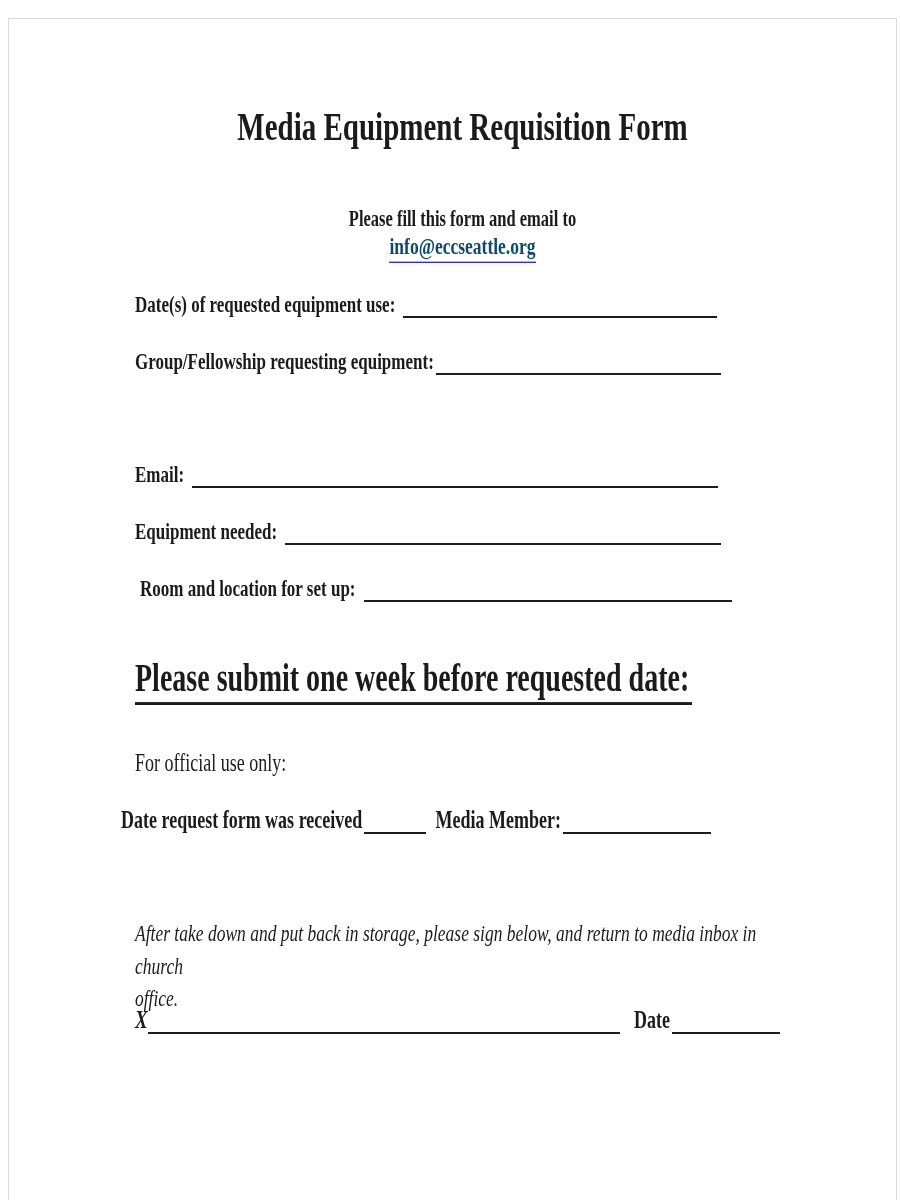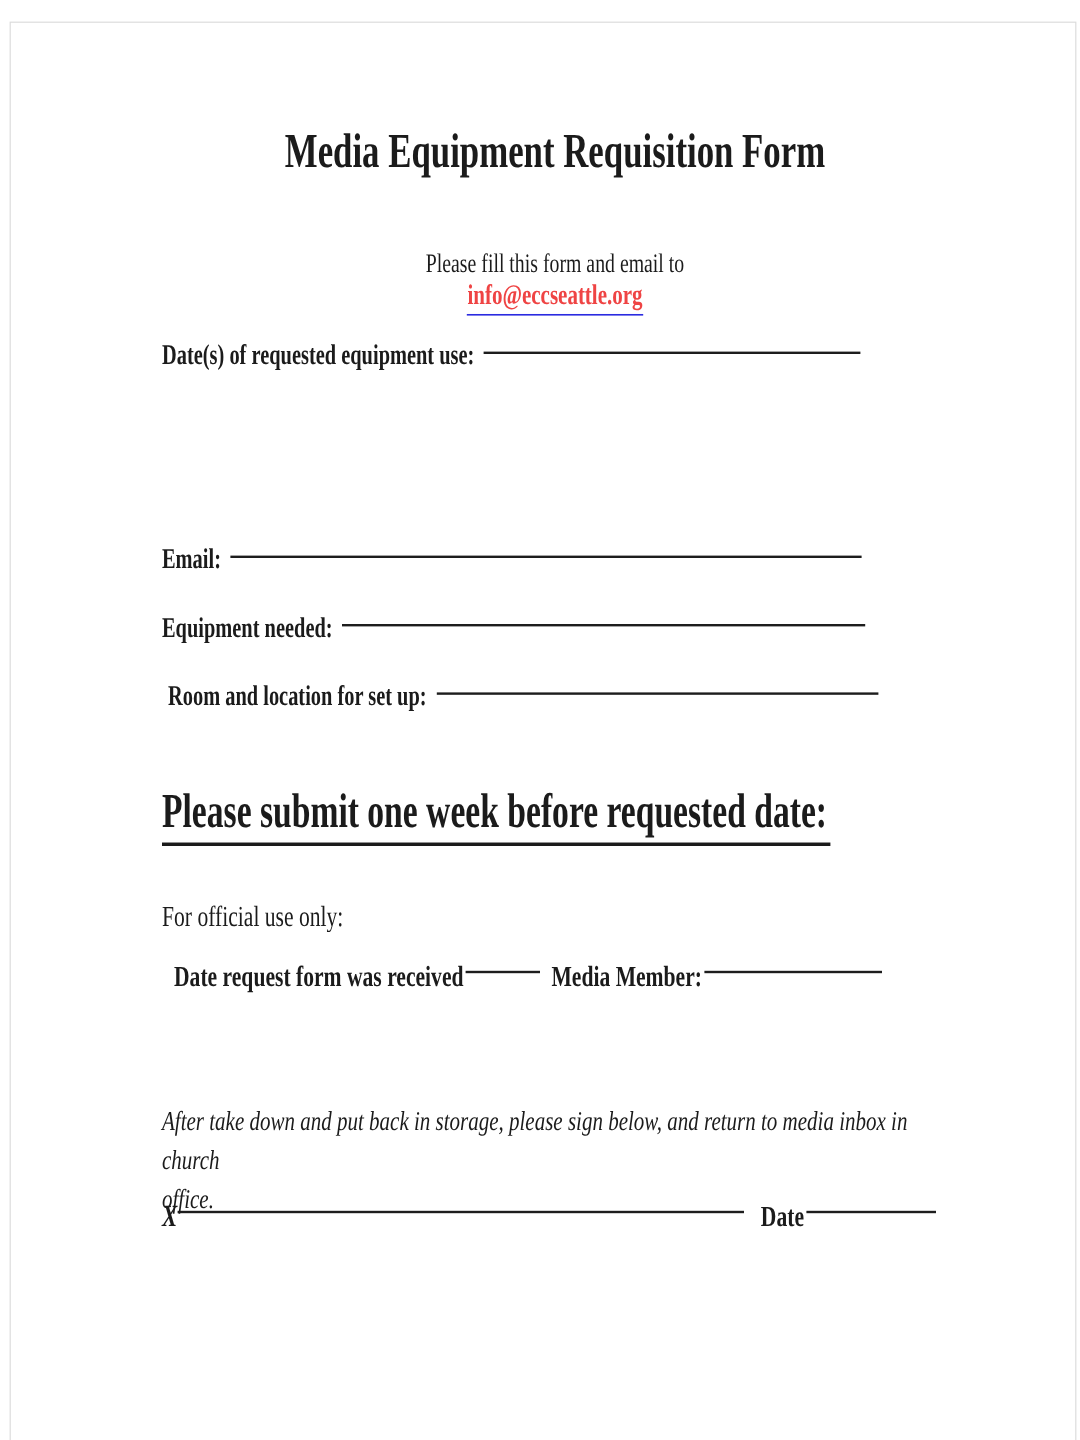--- a/index.html
+++ b/index.html
@@ -16,27 +16,27 @@
   .bottom-strip { position:absolute; left:0; right:0; bottom:0; height:8px; background:#f0f0f0; }
 
   
   .t  { display:inline-block; white-space:nowrap; transform:scaleY(1.4);  transform-origin:50% 100%; }
   .t135 { transform:scaleY(1.35); }
   .t145 { transform:scaleY(1.45); }
 
   .title   { position:absolute; left:135px; width:655px; top:101px; text-align:center;
              font-size:29px; font-weight:bold; }
   .intro   { position:absolute; left:135px; width:655px; top:197px; text-align:center;
-             font-size:16.5px; font-weight:normal; }
+             font-size:16.5px; font-weight:bold; }
   .email   { position:absolute; left:135px; width:655px; top:224px; text-align:center;
              font-size:17.5px; font-weight:bold; }
-  .email a { color:#ef4444; text-decoration:none; }
+  .email a { color:#0c4a6e; text-decoration:none; }
   .email .t { border-bottom:1px solid #2b2be0; padding-bottom:1px; cursor:pointer; }
 
-  .row { position:absolute; display:flex; height:26px;
+  .row { position:absolute; display:flex; align-items:flex-end; height:26px;
          font-size:17px; font-weight:bold; }
   .row.official-row { font-size:18px; }
   .ul  { flex:1 1 auto; border-bottom:2px solid #1d1d1d; margin-bottom:1px; height:0; }
   .ul.fixed { flex:0 0 auto; }
   .g2 { margin-left:2px; } .g6 { margin-left:6px; } .g8 { margin-left:8px; }
   .ml10 { margin-left:10px; } .ml14 { margin-left:14px; }
 
   .deadline { position:absolute; left:135px; top:654px; font-size:28px; font-weight:bold; }
   .deadline .t { border-bottom:2px solid #1b1b1b; padding:0 3px 1px 0; }
 
@@ -65,20 +65,24 @@
 
   <div class="email">
     <a><span class="t t135">info@eccseattle.org</span></a>
   </div>
 
   <div class="row" style="top:277px; left:135px; width:582px">
     <span class="t">Date(s) of requested equipment use:</span>
     <div class="ul g8"></div>
   </div>
 
+  <div class="row" style="top:334px; left:135px; width:586px">
+    <span class="t">Group/Fellowship requesting equipment:</span>
+    <div class="ul g2"></div>
+  </div>
 
 
   <div class="row" style="top:504px; left:135px; width:586px">
     <span class="t">Equipment needed:</span>
     <div class="ul g8"></div>
   </div>
 
   <div class="row" style="top:447px; left:135px; width:583px">
     <span class="t">Email:</span>
     <div class="ul g8"></div>
@@ -90,21 +94,21 @@
   </div>
 
   <div class="deadline">
     <span class="t t145">Please submit one week before requested date:</span>
   </div>
 
   <div class="official-heading">
     <span class="t t135">For official use only:</span>
   </div>
 
-  <div class="row official-row" style="top:793px; left:145px; width:590px">
+  <div class="row official-row" style="top:793px; left:121px; width:590px">
     <span class="t t135">Date request form was received</span>
     <div class="ul g2"></div>
     <span class="t t135 ml10">Media Member:</span>
     <div class="ul fixed g2" style="width:148px"></div>
   </div>
 
 
   <div class="note">
     <span>After take down and put back in storage, please sign below, and return to media inbox in church</span>
     <span>office.</span>

